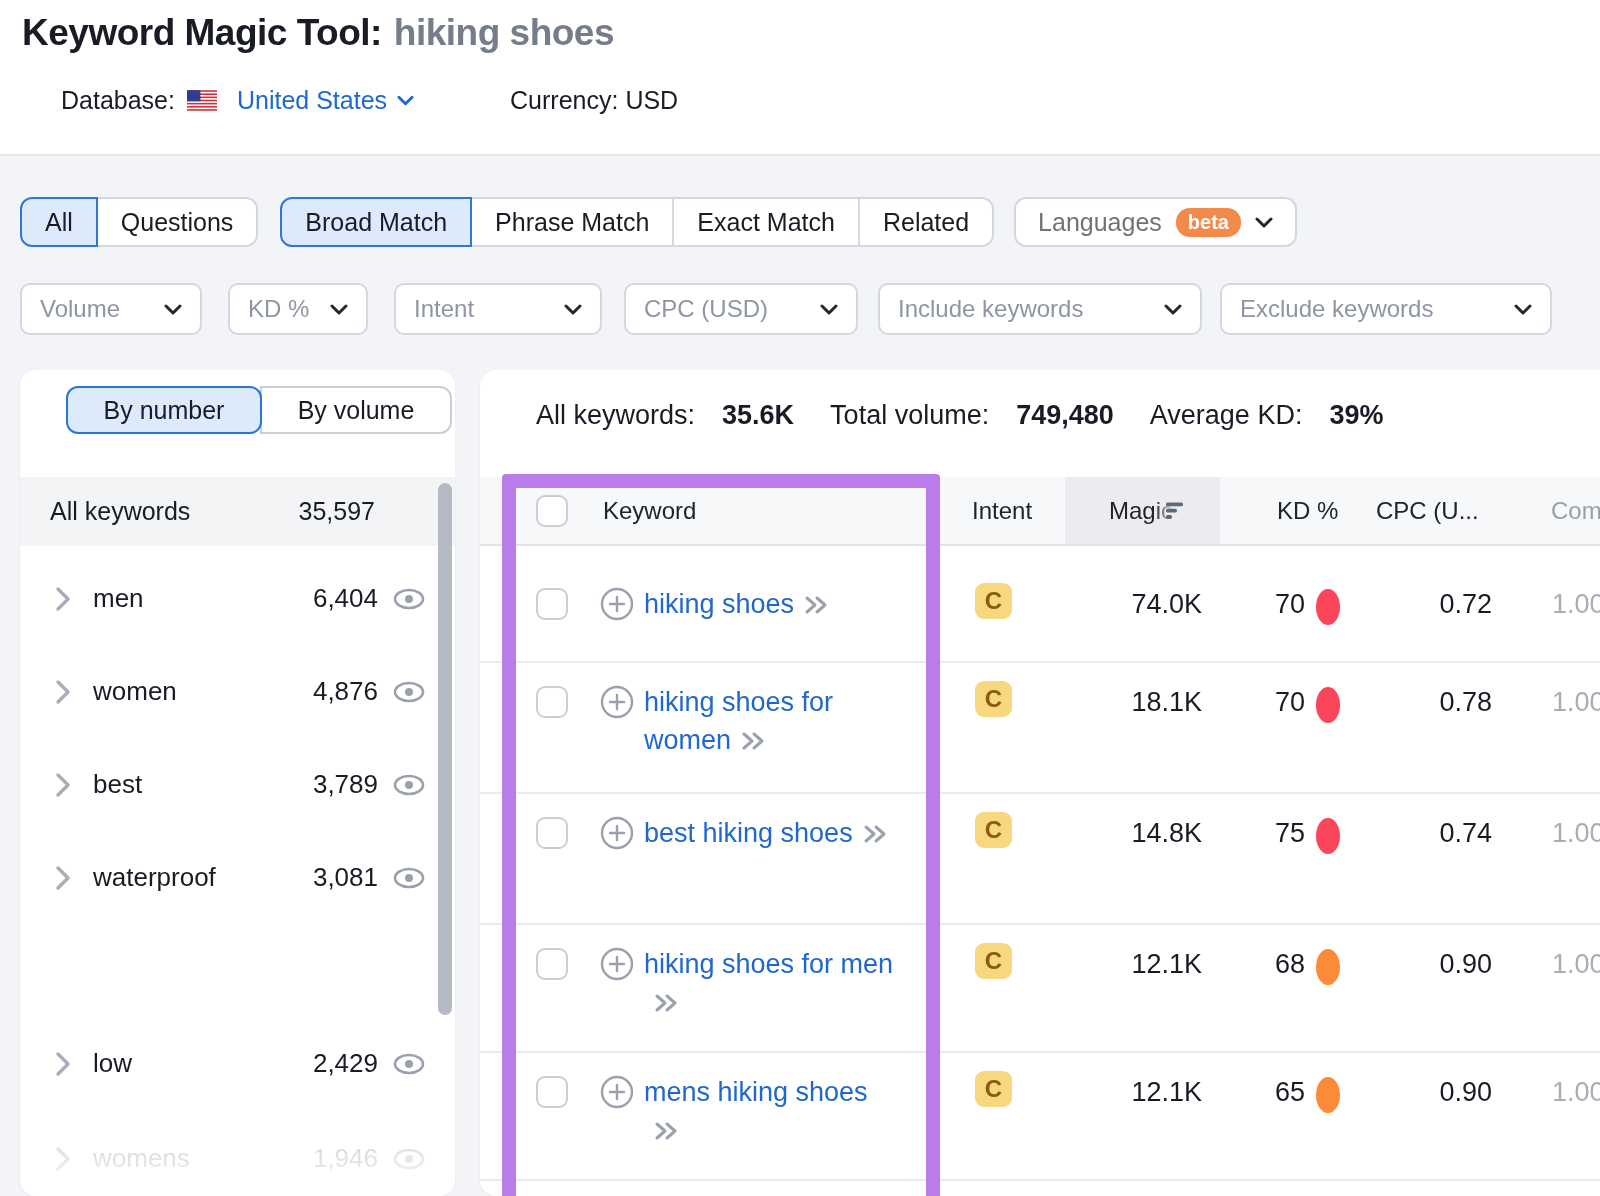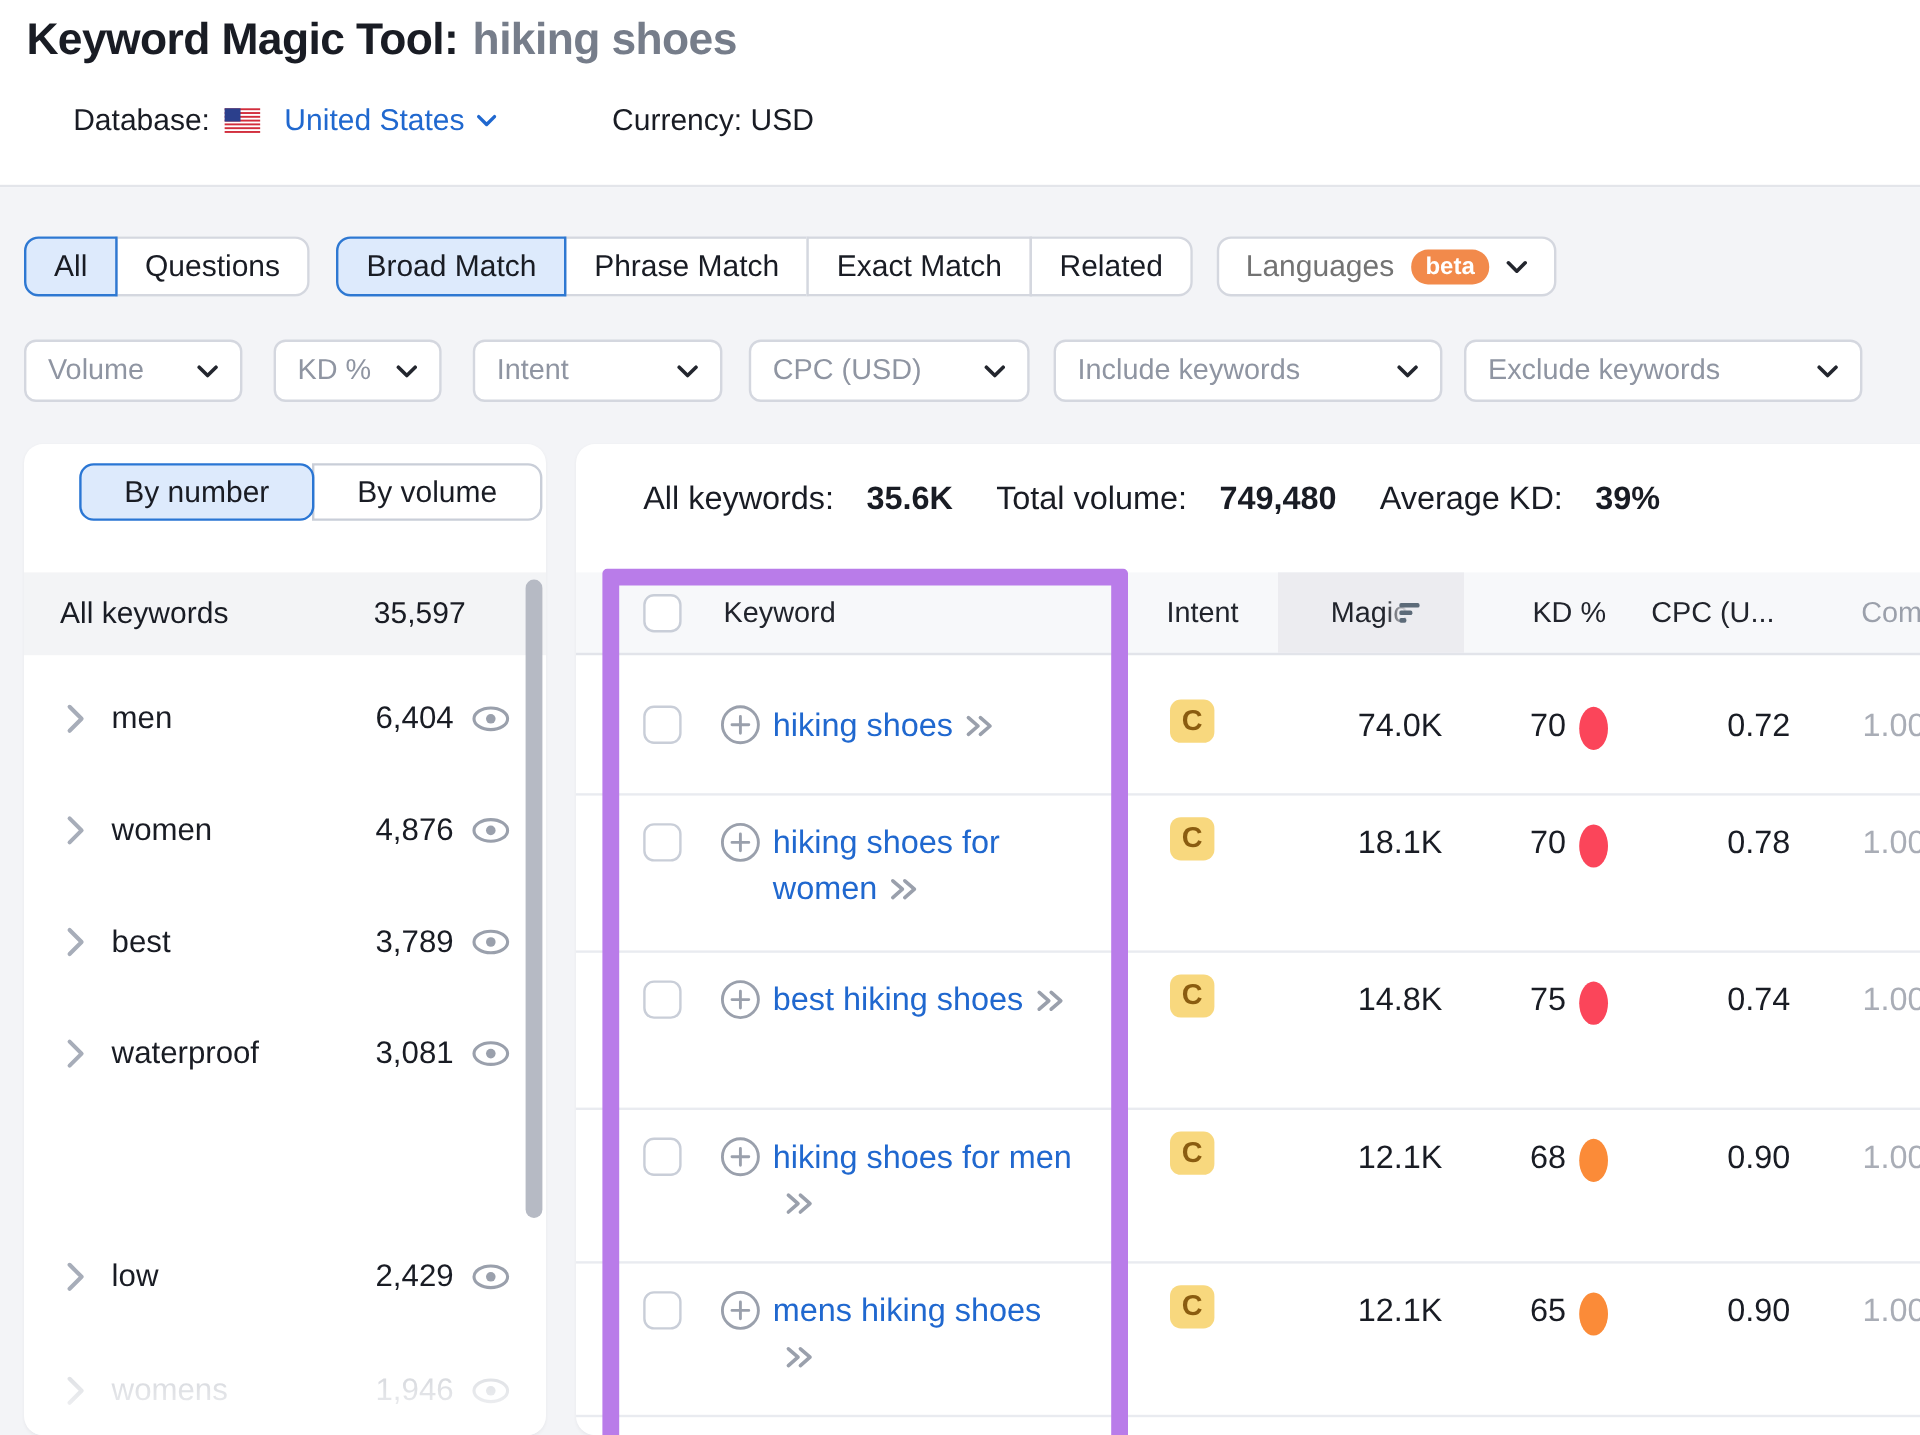--- a/index.html
+++ b/index.html
@@ -42,21 +42,21 @@
   #main-card { left:480px; top:370px; width:1200px; height:826px; overflow:hidden; }
 
   
   .view-toggle { position:absolute; left:22px; top:16px; height:48px; display:flex;margin-left:24px; }
   .seg { border:2px solid #c9ced8; background:#fff; font-size:25px; color:#191c24; display:flex; align-items:center; justify-content:center; margin-left:-2px; cursor:pointer; }
   .seg:first-child { margin-left:0; border-radius:12px 0 0 12px; width:196px; }
   .seg:last-child { border-radius:0 12px 12px 0; width:192px; }
   .seg.selected { background:#ddeafc; border-color:#2a76d4; border-radius:12px; z-index:2; position:relative; }
   .all-row { position:absolute; left:0; top:107px; width:435px; height:69px; background:#f3f4f6; display:flex; align-items:center; font-size:25px; color:#191c24; cursor:pointer; }
   .all-row .lbl { margin-left:30px; }
-  .all-row .cnt { position:absolute; right:67px; }
+  .all-row .cnt { position:absolute; right:80px; }
   .side-item { position:absolute; left:0; width:435px; height:93px; display:flex; align-items:center; font-size:26px; color:#191c24; cursor:pointer; }
   .side-item .chev { position:absolute; left:35px; line-height:0; }
   .side-item .lbl { position:absolute; left:73px; }
   .side-item .cnt { position:absolute; right:77px; }
   .side-item .eye { position:absolute; left:372px; line-height:0; cursor:pointer; }
   .side-item.faded { color:#b4b8c1; opacity:.75; }
   .side-scrollbar { position:absolute; left:418px; top:113px; width:14px; height:532px; border-radius:7px; background:#b6bac4; }
   .side-fade { position:absolute; left:2px; bottom:0; width:431px; height:75px; background:linear-gradient(180deg, rgba(255,255,255,0), rgba(255,255,255,.9)); pointer-events:none; }
 
   

